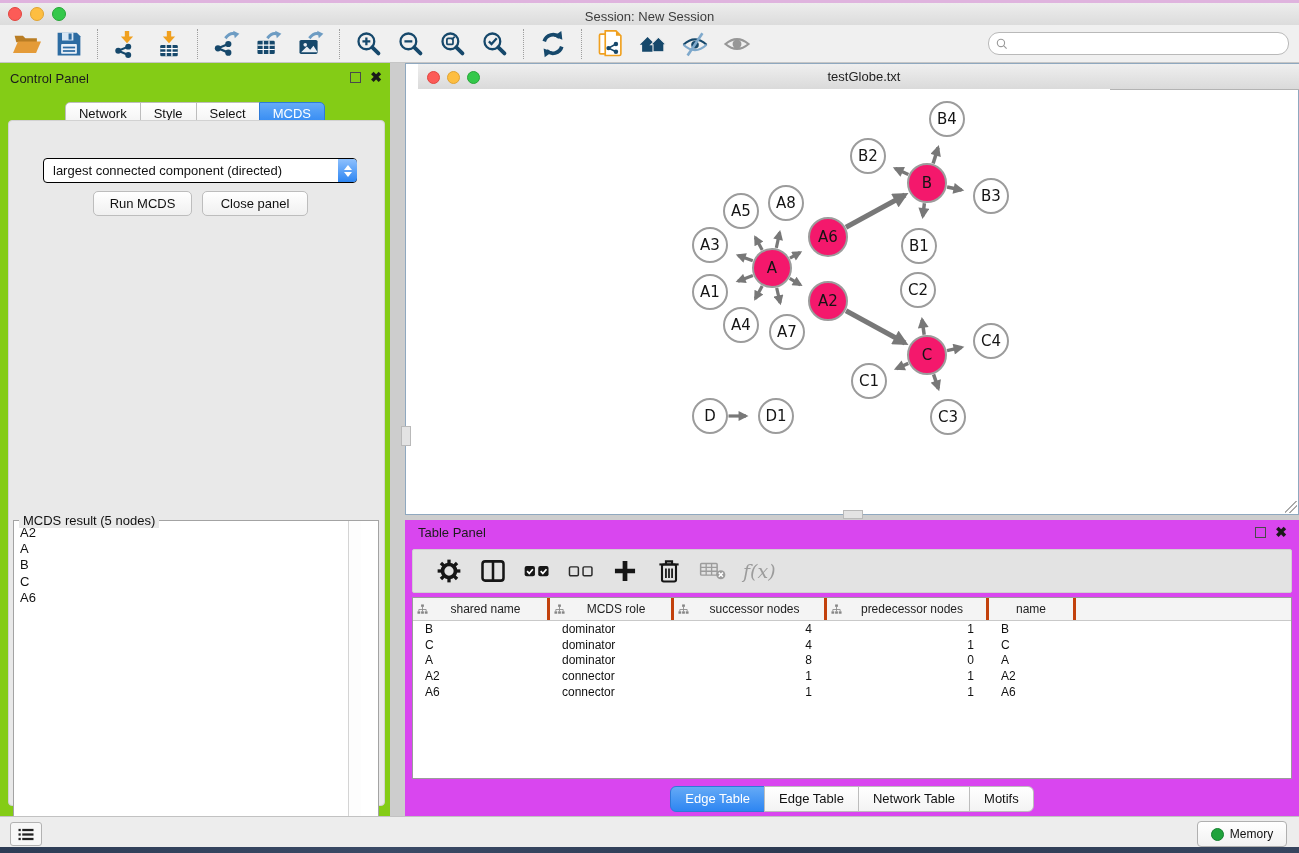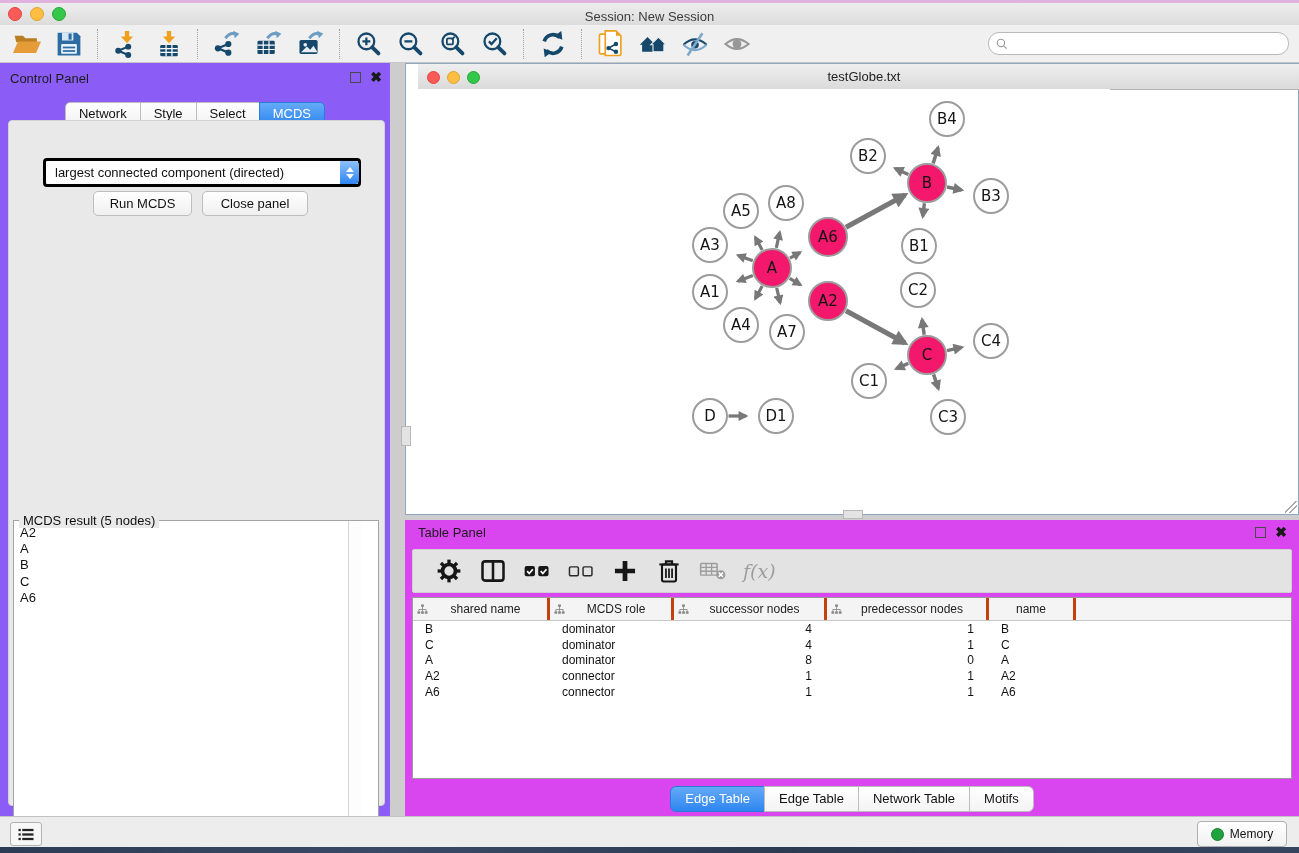--- a/index.html
+++ b/index.html
@@ -23,36 +23,36 @@
     border-bottom:1px solid #c6c6c6;display:flex;align-items:center;padding-left:6px;box-sizing:border-box;}
   .tb-icon{width:32px;height:32px;display:flex;align-items:center;justify-content:center;margin:0 5px;}
   .tb-icon svg{width:28px;height:28px;}
   .tb-sep{width:1px;height:30px;margin:0 7px;border-left:1px dotted #9e9e9e;}
   #toolbar-search{position:absolute;right:10px;top:32px;width:293px;height:21px;background:#fff;
     border:1px solid #b9b9b9;border-radius:11px;display:flex;align-items:center;padding-left:6px;}
   #toolbar-search svg{width:14px;height:14px;}
   #toolbar-search input{border:none;outline:none;flex:1;font-size:12px;background:transparent;height:16px;}
 
   
-  #control-panel{left:0;top:63px;width:390px;height:753px;background:#8b5cf6;}
+  #control-panel{left:0;top:63px;width:390px;height:753px;background:#84cc16;}
   #cp-title{left:10px;top:8px;font-size:13px;color:#1c1c1c;}
   .panel-btns{position:absolute;display:flex;gap:9px;align-items:center;}
   #cp-btns{right:8px;top:9px;}
   .float-glyph{width:11px;height:11px;border:1.6px solid #4a4a4a;display:inline-block;box-sizing:border-box;}
   .close-glyph{font-size:14px;font-weight:bold;color:#1a1a1a;line-height:11px;}
   #cp-tabs{left:0;top:39px;width:390px;display:flex;justify-content:center;}
   .cp-tab{font-size:13px;color:#111;background:linear-gradient(#ffffff,#f2f2f2);
     border:1px solid #bdbdbd;padding:3px 13px 4px;margin-left:-1px;}
   .cp-tab:first-child{border-radius:5px 0 0 5px;margin-left:0;}
   .cp-tab:last-child{border-radius:0 5px 5px 0;}
   .cp-tab.active{background:linear-gradient(#65abf7,#2e86f2);color:#fff;border-color:#2e7ad8;}
   #cp-body{left:8px;top:57px;width:375px;height:684px;background:#e9e9e9;
     border:1px solid #d2d2d2;border-radius:4px;}
   #opt-label{left:0;top:15px;width:375px;text-align:center;font-size:13px;color:#111;}
-  #combo{left:34px;top:37px;width:312px;height:23px;background:#fff;border:3px solid #000000;
+  #combo{left:34px;top:37px;width:312px;height:23px;background:#fff;border:1px solid #000000;
     border-radius:4px;display:flex;align-items:center;}
   #combo .combo-text{flex:1;font-size:13px;color:#111;padding-left:9px;white-space:nowrap;overflow:hidden;}
   #combo .stepper{width:19px;height:23px;margin-right:-1px;border-radius:0 4px 4px 0;
     background:linear-gradient(#8ec0fd,#2e86f2);display:flex;flex-direction:column;
     align-items:center;justify-content:center;gap:2px;}
   .chev{width:0;height:0;border-left:4px solid transparent;border-right:4px solid transparent;}
   .chev.up{border-bottom:5px solid #fff;}
   .chev.down{border-top:5px solid #fff;}
   .aq-btn{position:absolute;background:linear-gradient(#ffffff,#f0f0f0);border:1px solid #bdbdbd;
     border-radius:5px;font-size:13px;color:#111;display:flex;align-items:center;justify-content:center;}

